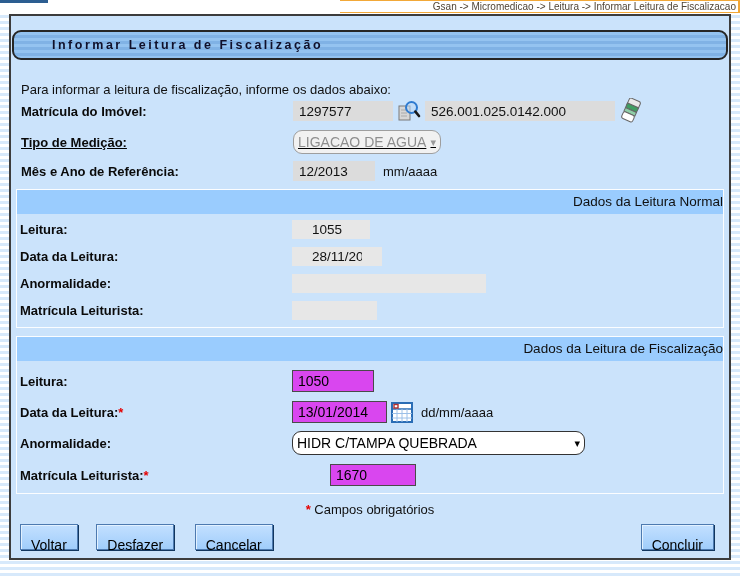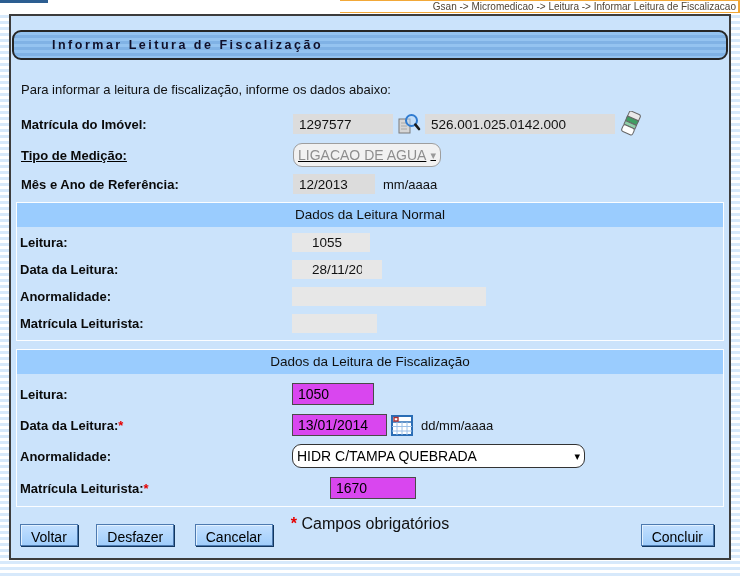--- a/index.html
+++ b/index.html
@@ -54,29 +54,29 @@
   }
   .selectbox.disabled { width:148px; background:#f1f1f1; border:1px solid #9e9e9e; color:#8e8e8e; }
   .selectbox.enabled  { width:293px; background:#ffffff; border:1px solid #333; color:#000; cursor:pointer; }
   .selectbox .arrow { font-size:11px; line-height:1; margin-left:4px; }
   .selectbox.disabled .arrow { color:#9a9a9a; }
   .hint { font-size:13px; color:#101010; margin-left:8px; }
   .iconbtn { display:inline-flex; align-items:center; justify-content:center; cursor:pointer; flex:none; }
   
   .section { margin:8px 5px 0 5px; border:1px solid #fbfdff; padding-bottom:7px; }
   .sec-head {
-    height:24px; line-height:24px; text-align:center; background:#9accfe;
+    height:24px; line-height:24px; text-align:right; background:#9accfe;
     font-size:13.5px; color:#101010;
   }
   .section .frow { padding-left:3px; }
   
-  .required-note { text-align:center; margin-top:8px; font-size:16px; color:#101010; }
+  .required-note { text-align:center; margin-top:8px; font-size:13px; color:#101010; }
   .btnrow { position:absolute; top:508px; left:9px; right:15px; height:24px; }
   button.gbtn {
-    height:22px; padding:4px 10px; font-size:14px; color:#000; cursor:pointer;
+    height:22px; padding:12px 10px; font-size:14px; color:#000; cursor:pointer;
     font-family:"Liberation Sans", sans-serif;
     background:linear-gradient(180deg,#c3e0ff,#a0cdfb);
     border:1px solid #4d7ab0;
     box-shadow:1px 1px 0 #12365e, inset 1px 1px 0 #e2f1ff;
     margin-right:13px;
   }
   button.gbtn.right { float:right; margin-right:0; }
   .mleft { margin-left:4px; }
 </style>
 </head>
@@ -91,21 +91,21 @@
 </div>
 
 <div class="panel">
 
   <div class="titlebar">
     <span>Informar Leitura de Fiscalização</span>
   </div>
 
   <div class="intro">Para informar a leitura de fiscalização, informe os dados abaixo:</div>
 
-  <div class="frow" style="margin-top:14px;">
+  <div class="frow" style="margin-top:1px;">
     <span class="lbl">Matrícula do Imóvel:</span>
     <input class="ro" style="width: 100px;" value="1297577">
     <span class="iconbtn mleft" title="">
       <svg width="24" height="24" viewBox="0 0 24 24">
         <rect x="2" y="7" width="11" height="14" fill="#d6d6d6" stroke="#7a7a7a" stroke-width="1"></rect>
         <line x1="4" y1="11" x2="10" y2="11" stroke="#aaa" stroke-width="1"></line>
         <line x1="4" y1="14" x2="10" y2="14" stroke="#aaa" stroke-width="1"></line>
         <line x1="4" y1="17" x2="10" y2="17" stroke="#aaa" stroke-width="1"></line>
         <circle cx="14.5" cy="8.5" r="5.5" fill="#bcd9f5" fill-opacity="0.55" stroke="#2f7bd0" stroke-width="2"></circle>
         <line x1="18.4" y1="12.6" x2="22" y2="17" stroke="#1a1a1a" stroke-width="2.6" stroke-linecap="round"></line>

